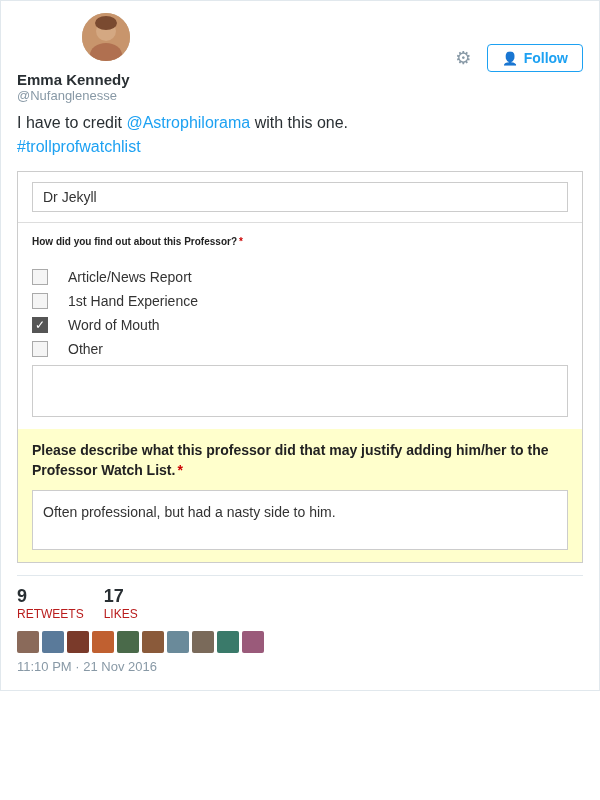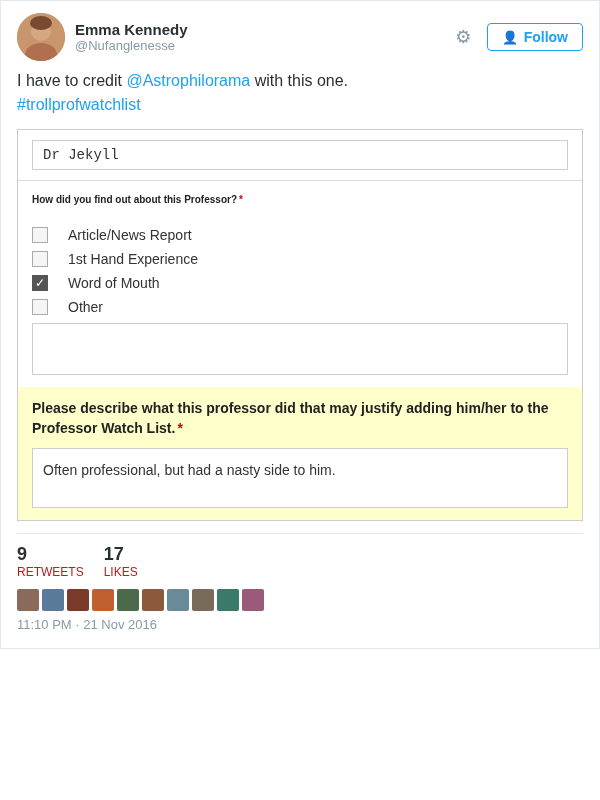--- a/index.html
+++ b/index.html
@@ -20,22 +20,23 @@
 
     
     .tweet-header {
       display: flex;
       align-items: center;
       justify-content: space-between;
       margin-bottom: 8px;
     }
     .tweet-header-left {
       display: flex;
-      align-items: center;
+      align-items: flex-end;
       gap: 10px;
+      flex-direction: column;
     }
     .avatar {
       width: 48px;
       height: 48px;
       border-radius: 50%;
       background: #c0a080;
       overflow: hidden;
       flex-shrink: 0;
     }
     .user-info { display: flex; flex-direction: column; }
@@ -92,21 +93,20 @@
     
     .embedded-form {
       border: 1px solid #ccc;
       margin-bottom: 12px;
       background: #fff;
     }
 
     .form-name-field {
       padding: 10px 14px;
       border-bottom: 1px solid #ddd;
-      font-family: Liberation Mono, monospace;
     }
     .form-name-input {
       border: 1px solid #ccc;
       padding: 6px 10px;
       width: 100%;
       font-size: 14px;
       color: #333;
       background: #fff;
     }
 

